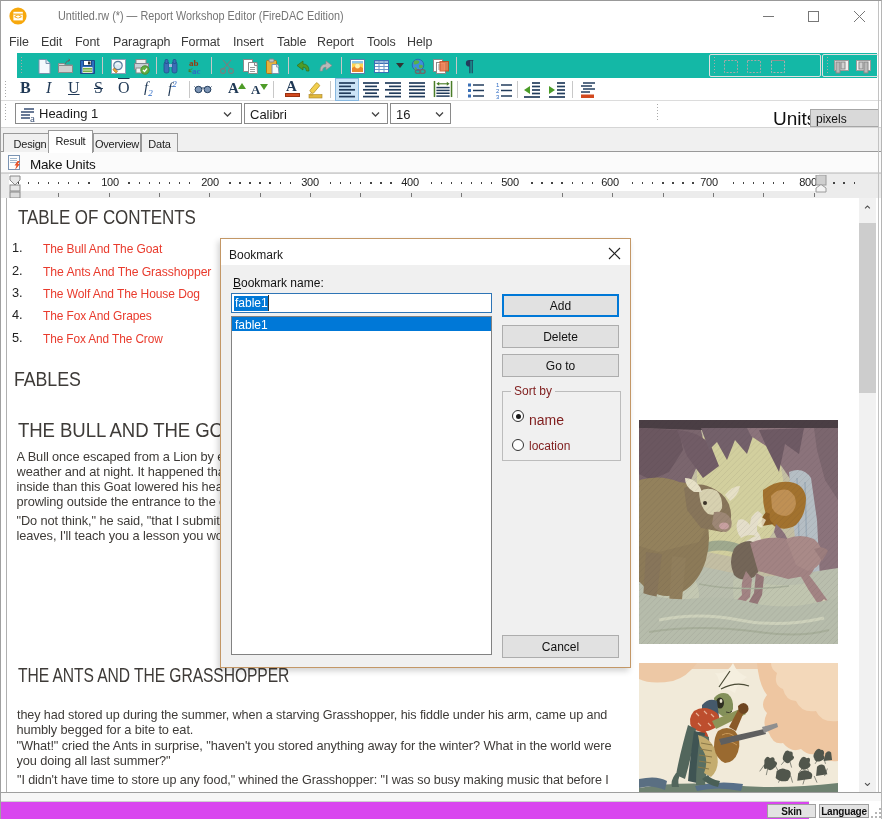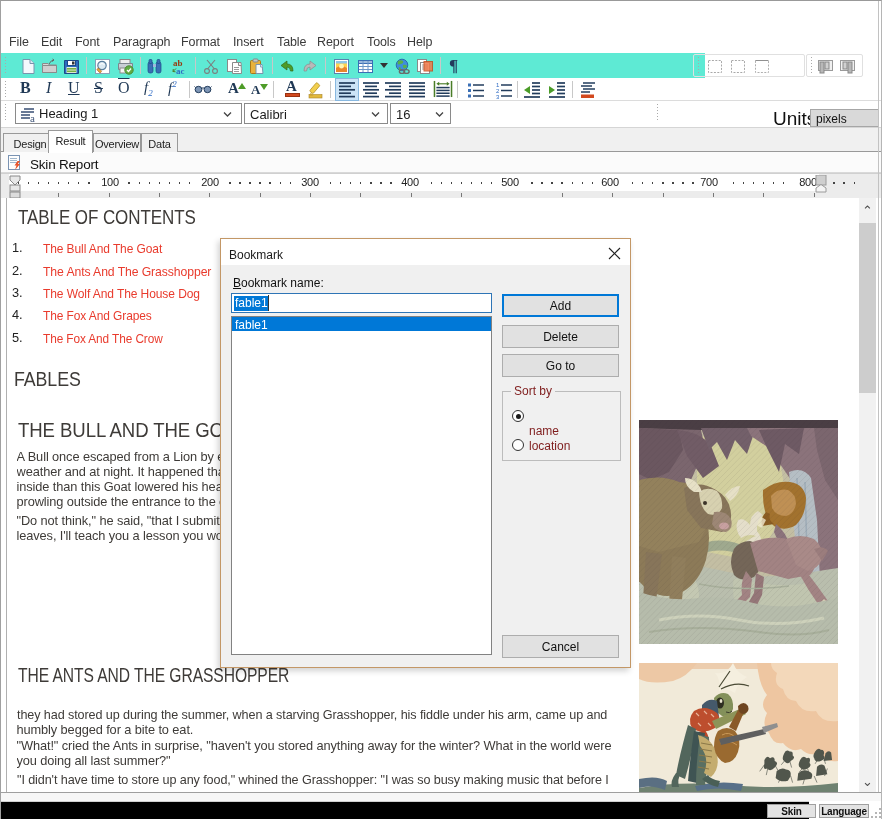--- a/index.html
+++ b/index.html
@@ -2,21 +2,21 @@
 <html><head><meta charset="utf-8"><style>
 *{margin:0;padding:0;box-sizing:border-box}
 html,body{width:882px;height:819px;overflow:hidden}
 body{font-family:"Liberation Sans",sans-serif;background:#fff;position:relative}
 .abs{position:absolute}
 #win{position:absolute;left:0;top:0;width:882px;height:819px;border-top:1px solid #999;border-left:1px solid #a0a0a0;border-right:1px solid #b5b5b5;background:#fff}
 #title{position:absolute;left:0;top:0;width:880px;height:30px;background:#fff}
 #title .txt{position:absolute;left:57px;top:7px;font-size:13px;color:#757575;transform:scaleX(0.833);transform-origin:0 0;white-space:nowrap}
 #menu{position:absolute;left:0;top:30px;width:880px;height:21px;background:#fff}
 #menu span{position:absolute;top:4px;font-size:12.5px;letter-spacing:-0.1px;color:#3a3a3a}
-#tb1{position:absolute;left:0;top:52px;width:704px;height:25px;background:#5eead4}
+#tb1{position:absolute;left:16px;top:52px;width:860px;height:25px;background:#14b8a6}
 #tb2{position:absolute;left:0;top:77px;width:880px;height:23px;background:#fff;border-bottom:1px solid #dcdcdc}
 .vsep1{position:absolute;top:4px;width:1px;height:17px;background:#c8c8c8}
 .vsep2{position:absolute;top:3px;width:1px;height:17px;background:#c8c8c8}
 .grip{position:absolute;top:4px;width:1px;height:17px;background-image:repeating-linear-gradient(#aaa 0 1px,transparent 1px 3px)}
 .ticon{position:absolute;top:5px;width:17px;height:17px}
 .t2icon{position:absolute;top:3px;width:18px;height:18px}
 .serifg{font-family:"Liberation Serif",serif;color:#1f3855;position:absolute}
 #stylerow{position:absolute;left:0;top:100px;width:880px;height:27px;background:#fff;border-bottom:1px solid #d5d5d5}
 .combo{position:absolute;top:2px;height:21px;background:#fff;border:1px solid #8a8a8a;font-size:13px;color:#1c1c1c}
 .chev{position:absolute;width:9px;height:9px}
@@ -28,34 +28,49 @@
 #ruler{position:absolute;left:0;top:172px;width:880px;height:25px;background:#ececec;border-top:1px solid #d0d0d0}
 #rulerwhite{position:absolute;left:8px;top:0px;width:810px;height:17px;background:#fff}
 #dots{position:absolute;left:8px;top:8px;width:848px;height:2px;background-image:repeating-linear-gradient(90deg,transparent 0 8.7px,#444 8.7px 10.07px);background-position:0 0}
 .rnum{position:absolute;top:2px;width:30px;text-align:center;font-size:11px;letter-spacing:-0.3px;color:#222;background:#fff}
 #doc{position:absolute;left:6px;top:197px;width:852px;height:594px;background:#fff;overflow:hidden}
 #docleftline{position:absolute;left:5px;top:197px;width:1px;height:594px;background:#b0b0b0}
 #vsb{position:absolute;left:858px;top:197px;width:17px;height:594px;background:#f1f1f1}
 #vthumb{position:absolute;left:0px;top:25px;width:17px;height:170px;background:#cdcdcd}
 .sbarrow{position:absolute;left:2px;width:13px;height:13px;color:#505050;font-size:13px;text-align:center}
 #statusgap{position:absolute;left:0;top:791px;width:880px;height:9px;background:#f7f7f7;border-top:1px solid #9f9f9f}
-#status{position:absolute;left:0;top:800px;width:808px;height:18px;background:#000000;border-top:1px solid #d0d0d0}
+#status{position:absolute;left:0;top:800px;width:808px;height:18px;background:#d946ef;border-top:1px solid #d0d0d0}
 .sbtn{position:absolute;top:2px;height:14px;background:#e3e3e3;border:1px solid #a0a0a0;font-size:10px;font-weight:bold;letter-spacing:-0.2px;color:#111;text-align:center;padding-top:1px}
 .h1{position:absolute;color:#3e3b38;white-space:nowrap;font-size:20px;letter-spacing:-0.1px;transform-origin:0 0}
 .bl{position:absolute;font-size:12.8px;color:#3e3b38;white-space:nowrap;letter-spacing:-0.1px;transform-origin:0 0}
 .red{color:#e93b2d}
 .num{position:absolute;font-size:12.8px;color:#222}
 #dlg{position:absolute;left:219px;top:237px;width:411px;height:430px;background:#f0f0f0;border:1px solid #c39766;box-shadow:-2px 3px 6px rgba(0,0,0,.18);z-index:10}
 #dlgtitle{position:absolute;left:0;top:0;width:409px;height:26px;background:#fff}
 #dlgtitle .t{position:absolute;left:8px;top:9px;font-size:12px;color:#1a1a1a}
 .btn{position:absolute;left:281px;width:117px;height:23px;background:#e1e1e1;border:1px solid #adadad;font-size:12px;color:#111;text-align:center;padding-top:4px}
 #grp{position:absolute;left:281px;top:152px;width:119px;height:70px;border:1px solid #bcbcbc}
 #grp span{color:#7f1d1d}
 </style></head><body>
 <div id="win">
+  <div id="title">
+    <svg class="abs" style="left:8px;top:6px" width="18" height="18" viewBox="0 0 18 18">
+        <circle cx="9" cy="9" r="8.6" fill="#f7a80c"></circle>
+        <rect x="4.4" y="4.8" width="9.4" height="8.6" fill="#fff"></rect>
+        <rect x="4.4" y="6.6" width="9.4" height="1.1" fill="#f7a80c"></rect>
+        <text x="9" y="11.9" font-size="6.5" font-weight="bold" fill="#f7a80c" text-anchor="middle">&lt;&gt;</text>
+      </svg>
+    <div class="txt">Untitled.rw (*) — Report Workshop Editor (FireDAC Edition)</div>
+    <svg class="abs" style="left:752px;top:0px" width="120" height="30" viewBox="0 0 120 30" fill="none" stroke="#777" stroke-width="1">
+        <line x1="10" y1="15.5" x2="21" y2="15.5"></line>
+        <rect x="55.5" y="10.5" width="10" height="10"></rect>
+        <line x1="101" y1="10" x2="112" y2="21"></line>
+        <line x1="112" y1="10" x2="101" y2="21"></line>
+      </svg>
+  </div>
   <div id="menu">
     <span style="left:8px">File</span>
       <span style="left:40px">Edit</span>
       <span style="left:74px">Font</span>
       <span style="left:112px">Paragraph</span>
       <span style="left:180px">Format</span>
       <span style="left:232px">Insert</span>
       <span style="left:276px">Table</span>
       <span style="left:316px">Report</span>
       <span style="left:366px">Tools</span>
@@ -392,21 +407,21 @@
   <div id="mkrow">
     <svg class="abs" style="left:6px;top:2px" width="17" height="17" viewBox="0 0 17 17">
         <rect x="1.5" y="1.5" width="11" height="14" fill="#fdfdfd" stroke="#7a93b3" stroke-width="1"></rect>
         <g stroke="#9fb6cc" stroke-width="1">
           <line x1="3" y1="4.5" x2="10" y2="4.5"></line>
           <line x1="3" y1="6.5" x2="10" y2="6.5"></line>
           <line x1="3" y1="8.5" x2="10" y2="8.5"></line>
         </g>
         <path d="M10.5 7 L7.5 11.5 L9.5 11.5 L8 16 L13 10 L10.8 10 L13 7 Z" fill="#e8542c"></path>
       </svg>
-    <span class="abs" style="left:29px;top:5px;font-size:13.5px;letter-spacing:-0.2px;color:#111">Skin Report</span>
+    <span class="abs" style="left:29px;top:5px;font-size:13.5px;letter-spacing:-0.2px;color:#111">Make Units</span>
   </div>
   <div id="ruler">
     <div id="rulerwhite"></div>
     <div id="dots"></div>
     <div class="abs" style="left:8px;top:19px;width:810px;height:4px;background-image:repeating-linear-gradient(90deg,transparent 0 49.4px,#777 49.4px 50.35px)"></div>
     <span class="rnum" style="left:94px">100</span>
       <span class="rnum" style="left:194px">200</span>
       <span class="rnum" style="left:294px">300</span>
       <span class="rnum" style="left:394px">400</span>
       <span class="rnum" style="left:494px">500</span>
@@ -661,19 +676,19 @@
     <div class="abs" style="left:10px;top:77px;width:261px;height:339px;background:#fff;border:1px solid #828282;font-size:12px;color:#111">
       <div style="background:#0078d7;color:#fff;padding:1px 0 1px 3px;height:14px">fable1</div>
     </div>
     <div class="btn" style="top:55px;border:2px solid #0078d7;padding-top:3px">Add</div>
     <div class="btn" style="top:86px">Delete</div>
     <div class="btn" style="top:115px">Go to</div>
     <div id="grp">
         <span class="abs" style="left:8px;top:-8px;background:#f0f0f0;font-size:12px;padding:0 3px">Sort by</span>
       <span class="abs" style="left:9px;top:18px;width:12px;height:12px;border:1px solid #333;border-radius:50%;background:#fff"></span>
       <span class="abs" style="left:12.5px;top:21.5px;width:5px;height:5px;border-radius:50%;background:#1a1a1a"></span>
-      <span class="abs" style="left:26px;top:32px;font-size:12px">name</span>
+      <span class="abs" style="left:26px;top:20px;font-size:14px">name</span>
       <span class="abs" style="left:9px;top:47px;width:12px;height:12px;border:1px solid #333;border-radius:50%;background:#fff"></span>
       <span class="abs" style="left:26px;top:47px;font-size:12px">location</span>
     </div>
     <div class="btn" style="top:396px">Cancel</div>
   </div>
 </div>
 
 </body></html>

